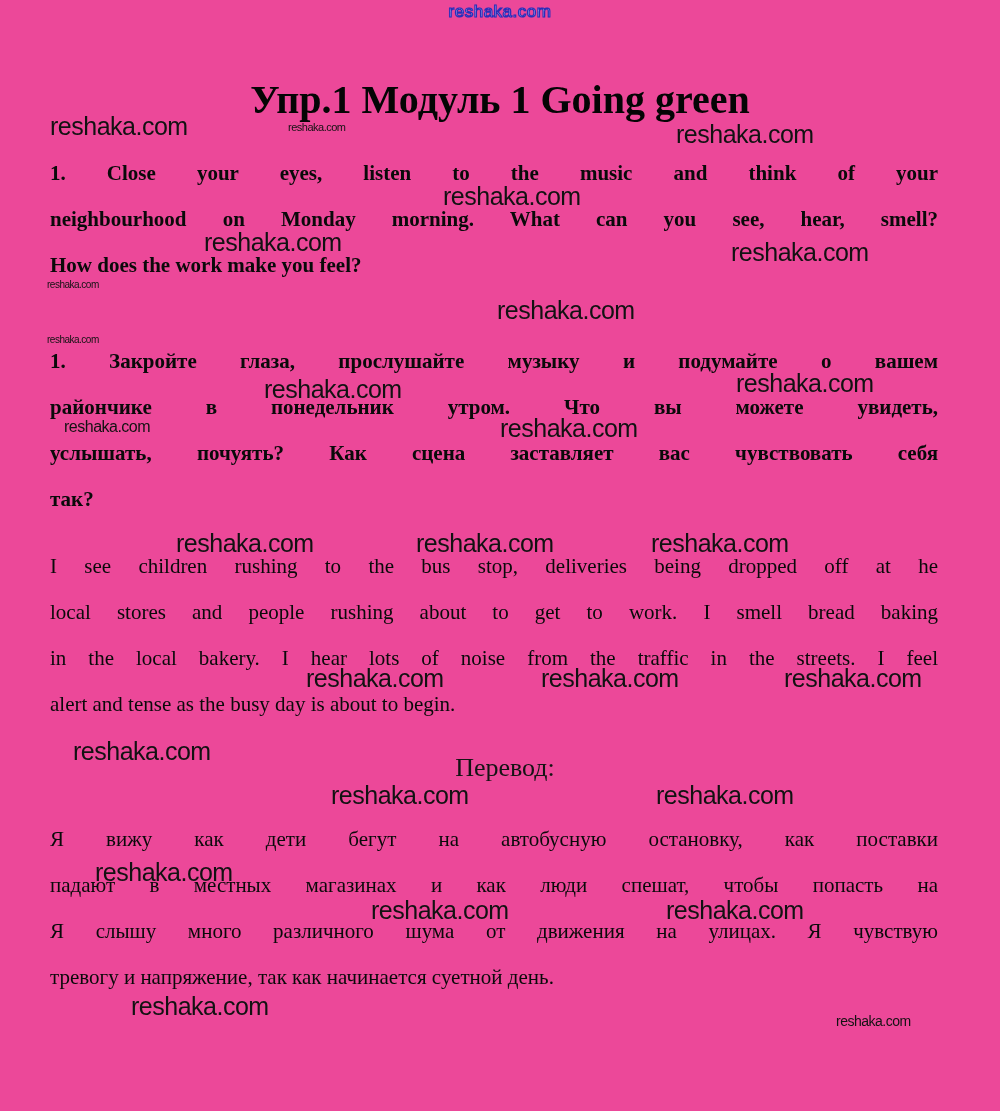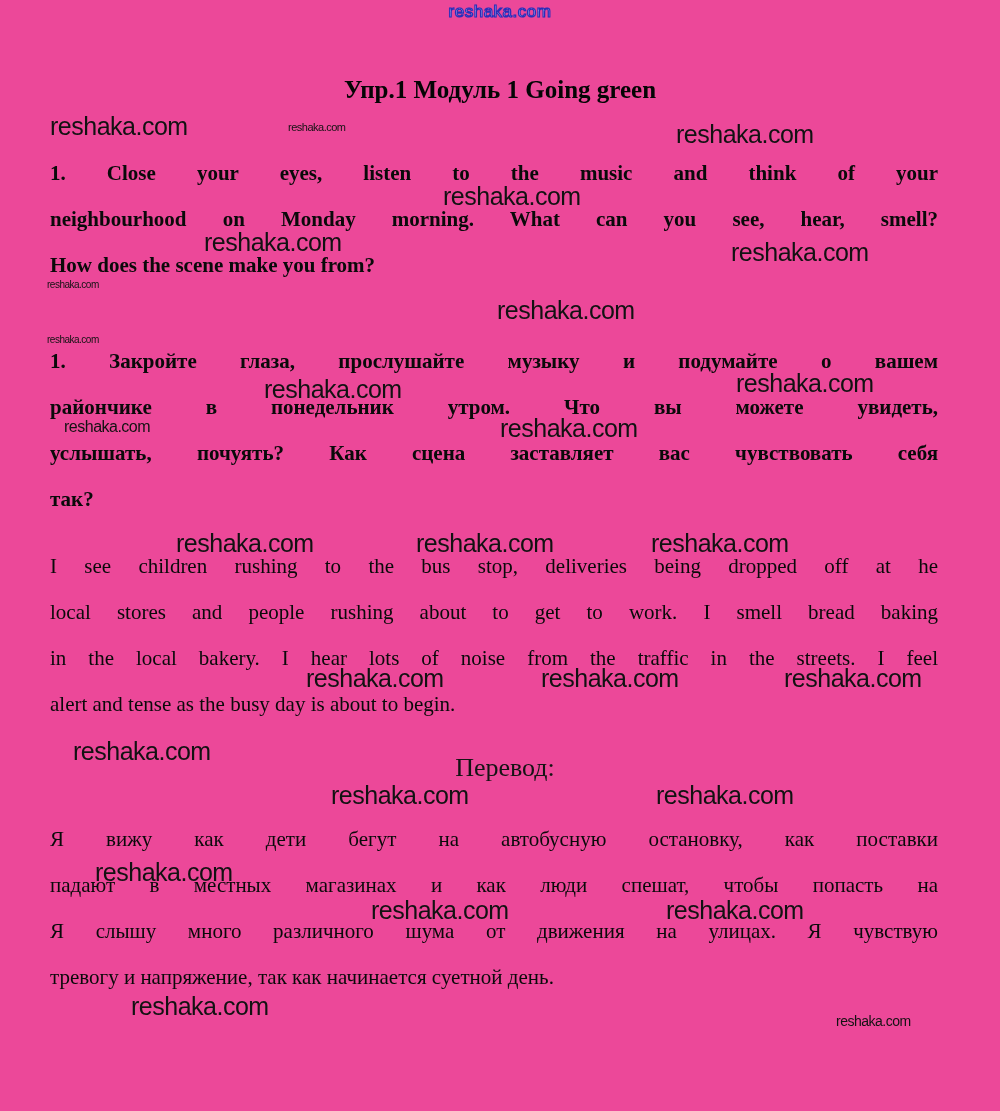--- a/index.html
+++ b/index.html
@@ -22,21 +22,21 @@
     color: #eef2ff;
     -webkit-text-stroke: 1.2px #2c2cb8;
     text-shadow: 0 0 1px #2c2cb8;
   }
   .title {
     position: absolute;
     top: 76px; left: 0; right: 0;
     margin: 0;
     text-align: center;
     font-family: "Liberation Serif", serif;
-    font-size: 25px;
+    font-size: 40px;
     font-weight: bold;
     color: #050505;
   }
   .para {
     position: absolute;
     left: 50px;
     width: 888px;
     font-size: 21px;
     line-height: 46px;
   }
@@ -70,21 +70,21 @@
 
 <div class="page">
 
   <div class="wm-top">reshaka.com</div>
 
   <h1 class="title">Упр.1 Модуль 1 Going green</h1>
 
   <div class="para bold para-task-en">
     <div class="line">1. Close your eyes, listen to the music and think of your</div>
     <div class="line">neighbourhood on Monday morning. What can you see, hear, smell?</div>
-    <div class="line last">How does the scene make you from?</div>
+    <div class="line last">How does the work make you feel?</div>
   </div>
 
   <div class="para bold para-task-ru">
     <div class="line">1. Закройте глаза, прослушайте музыку и подумайте о вашем</div>
     <div class="line">райончике в понедельник утром. Что вы можете увидеть,</div>
     <div class="line">услышать, почуять? Как сцена заставляет вас чувствовать себя</div>
     <div class="line last">так?</div>
   </div>
 
   <div class="para para-answer-en">

